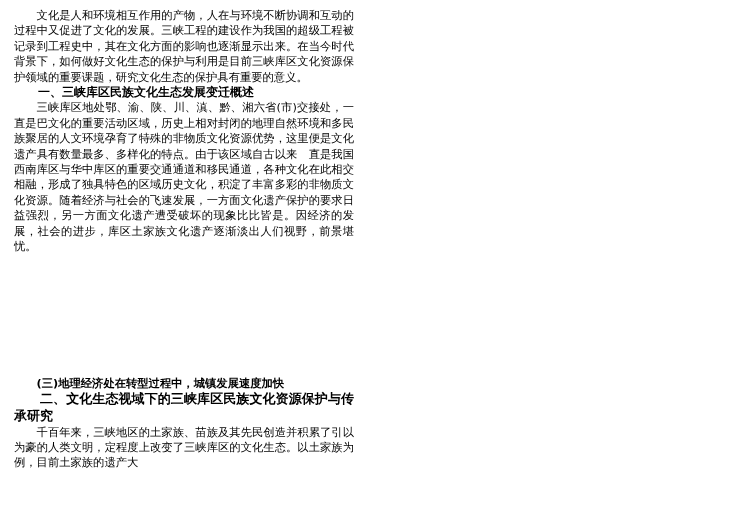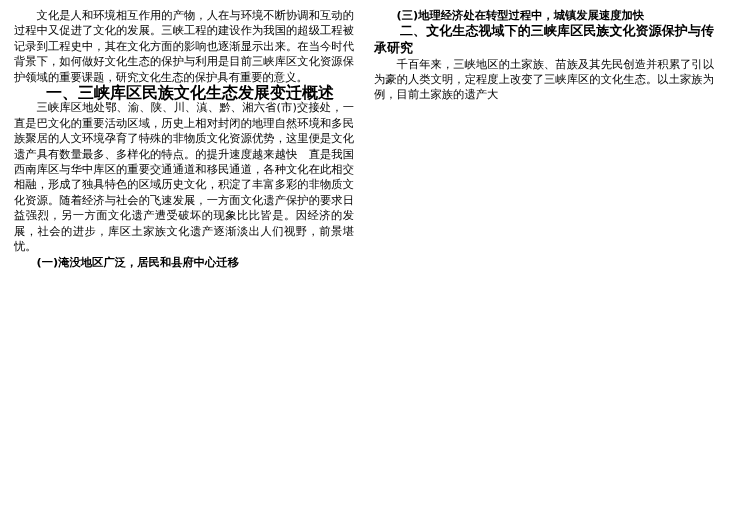--- a/index.html
+++ b/index.html
@@ -15,45 +15,45 @@
   }
   .page {
     position: relative;
     width: 743px;
     height: 521px;
     box-sizing: border-box;
     padding: 8px 14px 6px 14px;
   }
   .columns {
     display: flex;
-    flex-direction: row;
+    flex-direction: column;
     width: 100%;
     height: 100%;
-    gap: 20px;
+    gap: 28px;
   }
   .col {
     width: 340px;
     flex: 0 0 340px;
   }
   p {
     margin: 0;
     font-size: 11.3px;
     line-height: 15.4px;
     text-align: justify;
     text-justify: inter-ideograph;
     color: #000000;
     font-family: "DejaVu Sans", "Liberation Sans", sans-serif;
   }
   p.ind2 {
     text-indent: 2em;
   }
   p.heading2 {
     font-weight: bold;
     text-indent: 2em;
-    font-size: 16px;
+    font-size: 12px;
     line-height: 15.4px;
   }
   p.heading3 {
     font-weight: bold;
     text-indent: 2em;
     font-size: 11.3px;
     line-height: 15.4px;
   }
   p.heading-big {
     font-weight: bold;
@@ -69,22 +69,21 @@
 </style>
 </head>
 <body>
 
 <div class="page">
   <div class="columns">
 
     <div class="col">
       <p class="ind2">文化是人和环境相互作用的产物，人在与环境不断协调和互动的过程中又促进了文化的发展。三峡工程的建设作为我国的超级工程被记录到工程史中，其在文化方面的影响也逐渐显示出来。在当今时代背景下，如何做好文化生态的保护与利用是目前三峡库区文化资源保护领域的重要课题，研究文化生态的保护具有重要的意义。</p>
       <p class="heading2">一、三峡库区民族文化生态发展变迁概述</p>
-      <p class="ind2">三峡库区地处鄂、渝、陕、川、滇、黔、湘六省(市)交接处，一直是巴文化的重要活动区域，历史上相对封闭的地理自然环境和多民族聚居的人文环境孕育了特殊的非物质文化资源优势，这里便是文化遗产具有数量最多、多样化的特点。的提升速度越来越快　直是我国西南库区与华中库区的重要交通通道和移民通道，各种文化在此相交相融，形成了独具特色的区域历史文化，积淀了丰富多彩的非物质文化资源。随着经济与社会的飞速发展，一方面文化遗产保护的要求日益强烈，另一方面文化遗产遭受破坏的现象比比皆是。因经济的发展，社会的进步，库区土家族文化遗产逐渐淡出人们视野，前景堪忧。</p>
-      <p class="heading3">(一)淹没地区广泛，居民和县府中心迁移</p>
+      <p class="ind2">三峡库区地处鄂、渝、陕、川、滇、黔、湘六省(市)交接处，一直是巴文化的重要活动区域，历史上相对封闭的地理自然环境和多民族聚居的人文环境孕育了特殊的非物质文化资源优势，这里便是文化遗产具有数量最多、多样化的特点。由于该区域自古以来　直是我国西南库区与华中库区的重要交通通道和移民通道，各种文化在此相交相融，形成了独具特色的区域历史文化，积淀了丰富多彩的非物质文化资源。随着经济与社会的飞速发展，一方面文化遗产保护的要求日益强烈，另一方面文化遗产遭受破坏的现象比比皆是。因经济的发展，社会的进步，库区土家族文化遗产逐渐淡出人们视野，前景堪忧。</p>
     </div>
 
     <div class="col">
       <p class="heading3">(三)地理经济处在转型过程中，城镇发展速度加快</p>
       <p class="heading-big">二、文化生态视域下的三峡库区民族文化资源保护与传承研究</p>
       <p class="ind2">千百年来，三峡地区的土家族、苗族及其先民创造并积累了引以为豪的人类文明，定程度上改变了三峡库区的文化生态。以土家族为例，目前土家族的遗产大</p>
     </div>
 
   </div>
 </div>

